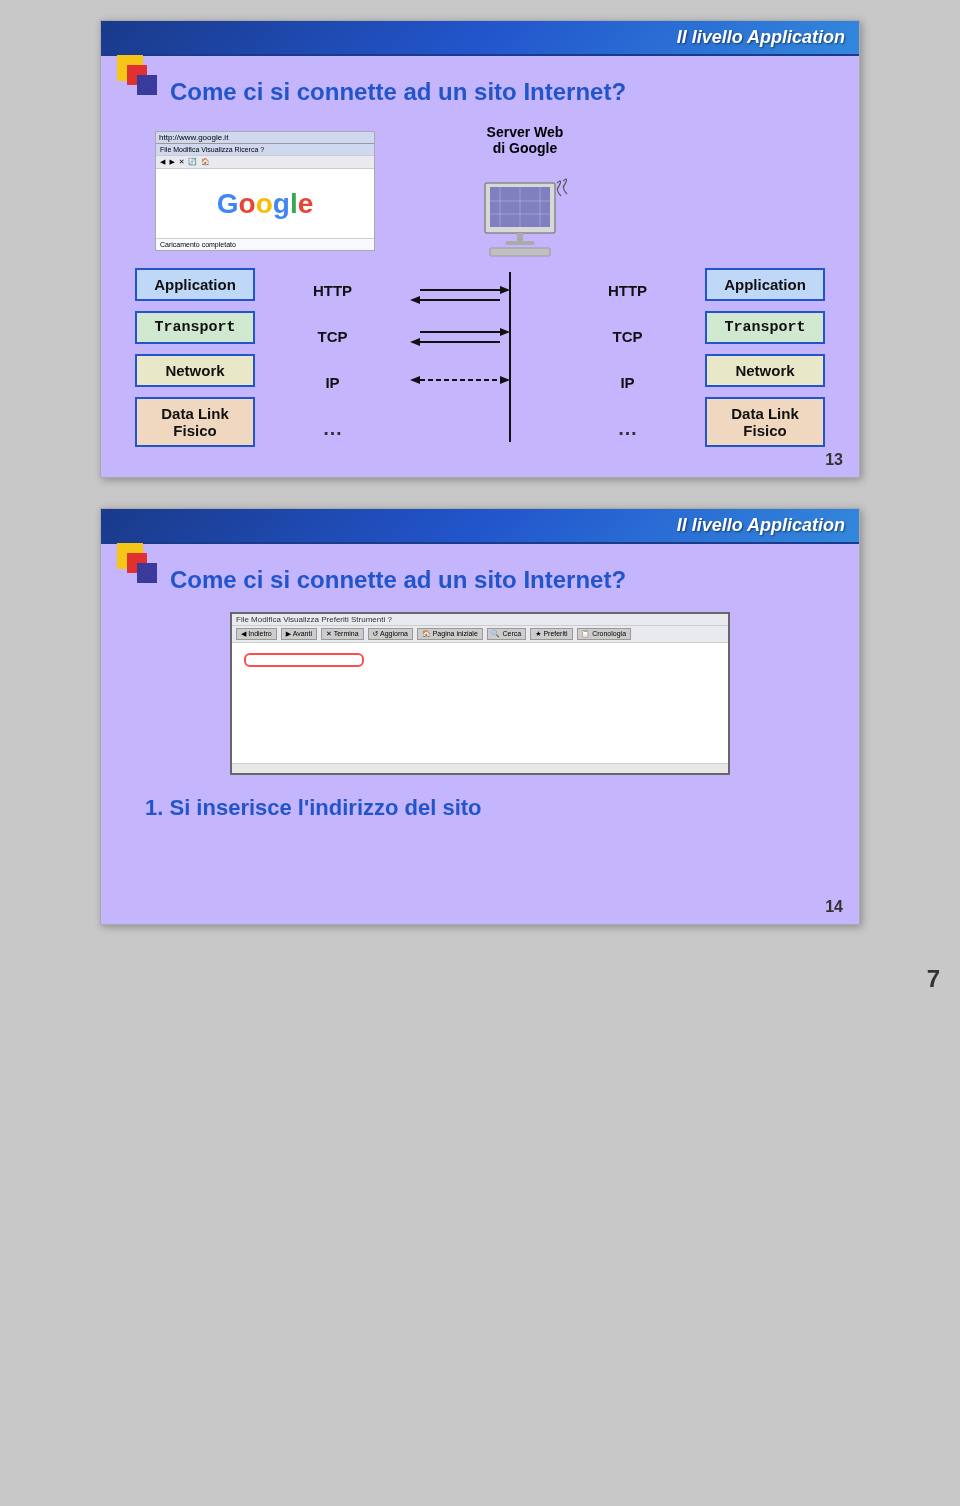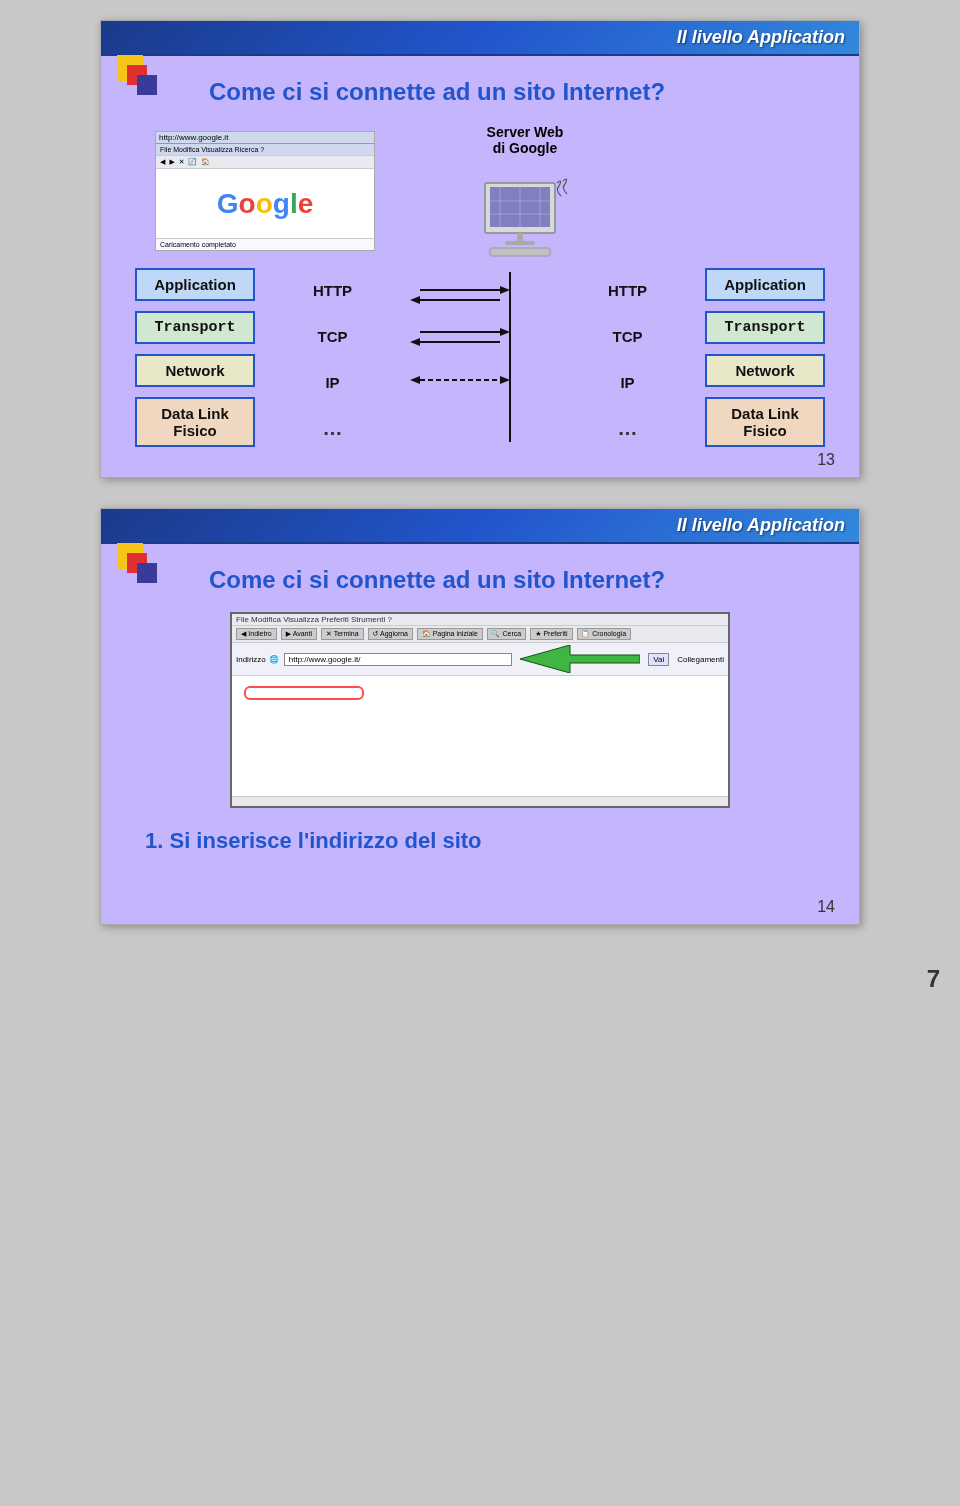--- a/index.html
+++ b/index.html
@@ -70,32 +70,32 @@
     .slide-body {
       padding: 14px 24px 30px 24px;
       min-height: 380px;
       position: relative;
     }
 
     .slide-title {
       color: #2255cc;
       font-size: 24px;
       font-weight: bold;
-      margin-left: 84px;
+      margin-left: 45px;
       margin-top: 8px;
       margin-bottom: 18px;
     }
 
     .slide-number {
       position: absolute;
       bottom: 8px;
-      right: 24px;
+      right: 16px;
       font-size: 16px;
       color: #333;
-      font-weight: normal;
+      font-weight: bold;
     }
 
     
     .network-diagram {
       display: flex;
       align-items: flex-start;
       justify-content: space-between;
       padding: 0 10px;
       margin-top: 10px;
     }
@@ -445,32 +445,20 @@
         <button class="browser-btn">◀ Indietro</button>
         <button class="browser-btn">▶ Avanti</button>
         <button class="browser-btn">✕ Termina</button>
         <button class="browser-btn">↺ Aggiorna</button>
         <button class="browser-btn">🏠 Pagina iniziale</button>
         <button class="browser-btn">🔍 Cerca</button>
         <button class="browser-btn">★ Preferiti</button>
         <button class="browser-btn">📋 Cronologia</button>
       </div>
 
-      <div class="browser-addressbar" style="position:relative;">
-        <span>Indirizzo</span>
-        <span style="font-size:8px;">🌐</span>
-        <input class="address-input" type="text" value="http://www.google.it/" style="width: 200px;">
-
-        <svg width="120" height="28" viewBox="0 0 120 28" style="margin-left:4px;">
-          <polygon points="0,14 50,0 50,10 120,10 120,18 50,18 50,28" fill="#22aa22" opacity="0.85"></polygon>
-          <polygon points="0,14 50,0 50,10 120,10 120,18 50,18 50,28" fill="none" stroke="#115511" stroke-width="1"></polygon>
-        </svg>
-        <span style="font-size:8px; cursor:pointer; margin-left:4px; background:#e0e0ff; border:1px solid #888; padding:1px 4px;">Vai</span>
-        <span style="font-size:8px; cursor:pointer; margin-left:4px;">Collegamenti</span>
-      </div>
 
       <div class="browser-content" style="min-height:120px; background:white;">
 
         <div style="width:120px; height:14px; border:2px solid red; border-radius:6px; margin:2px 0 0 4px; opacity:0.7;"></div>
       </div>
 
       <div style="height:10px; background:#e8e8e8; border-top:1px solid #ccc;"></div>
     </div>
 
     <div class="insert-text">1. Si inserisce l'indirizzo del sito</div>

